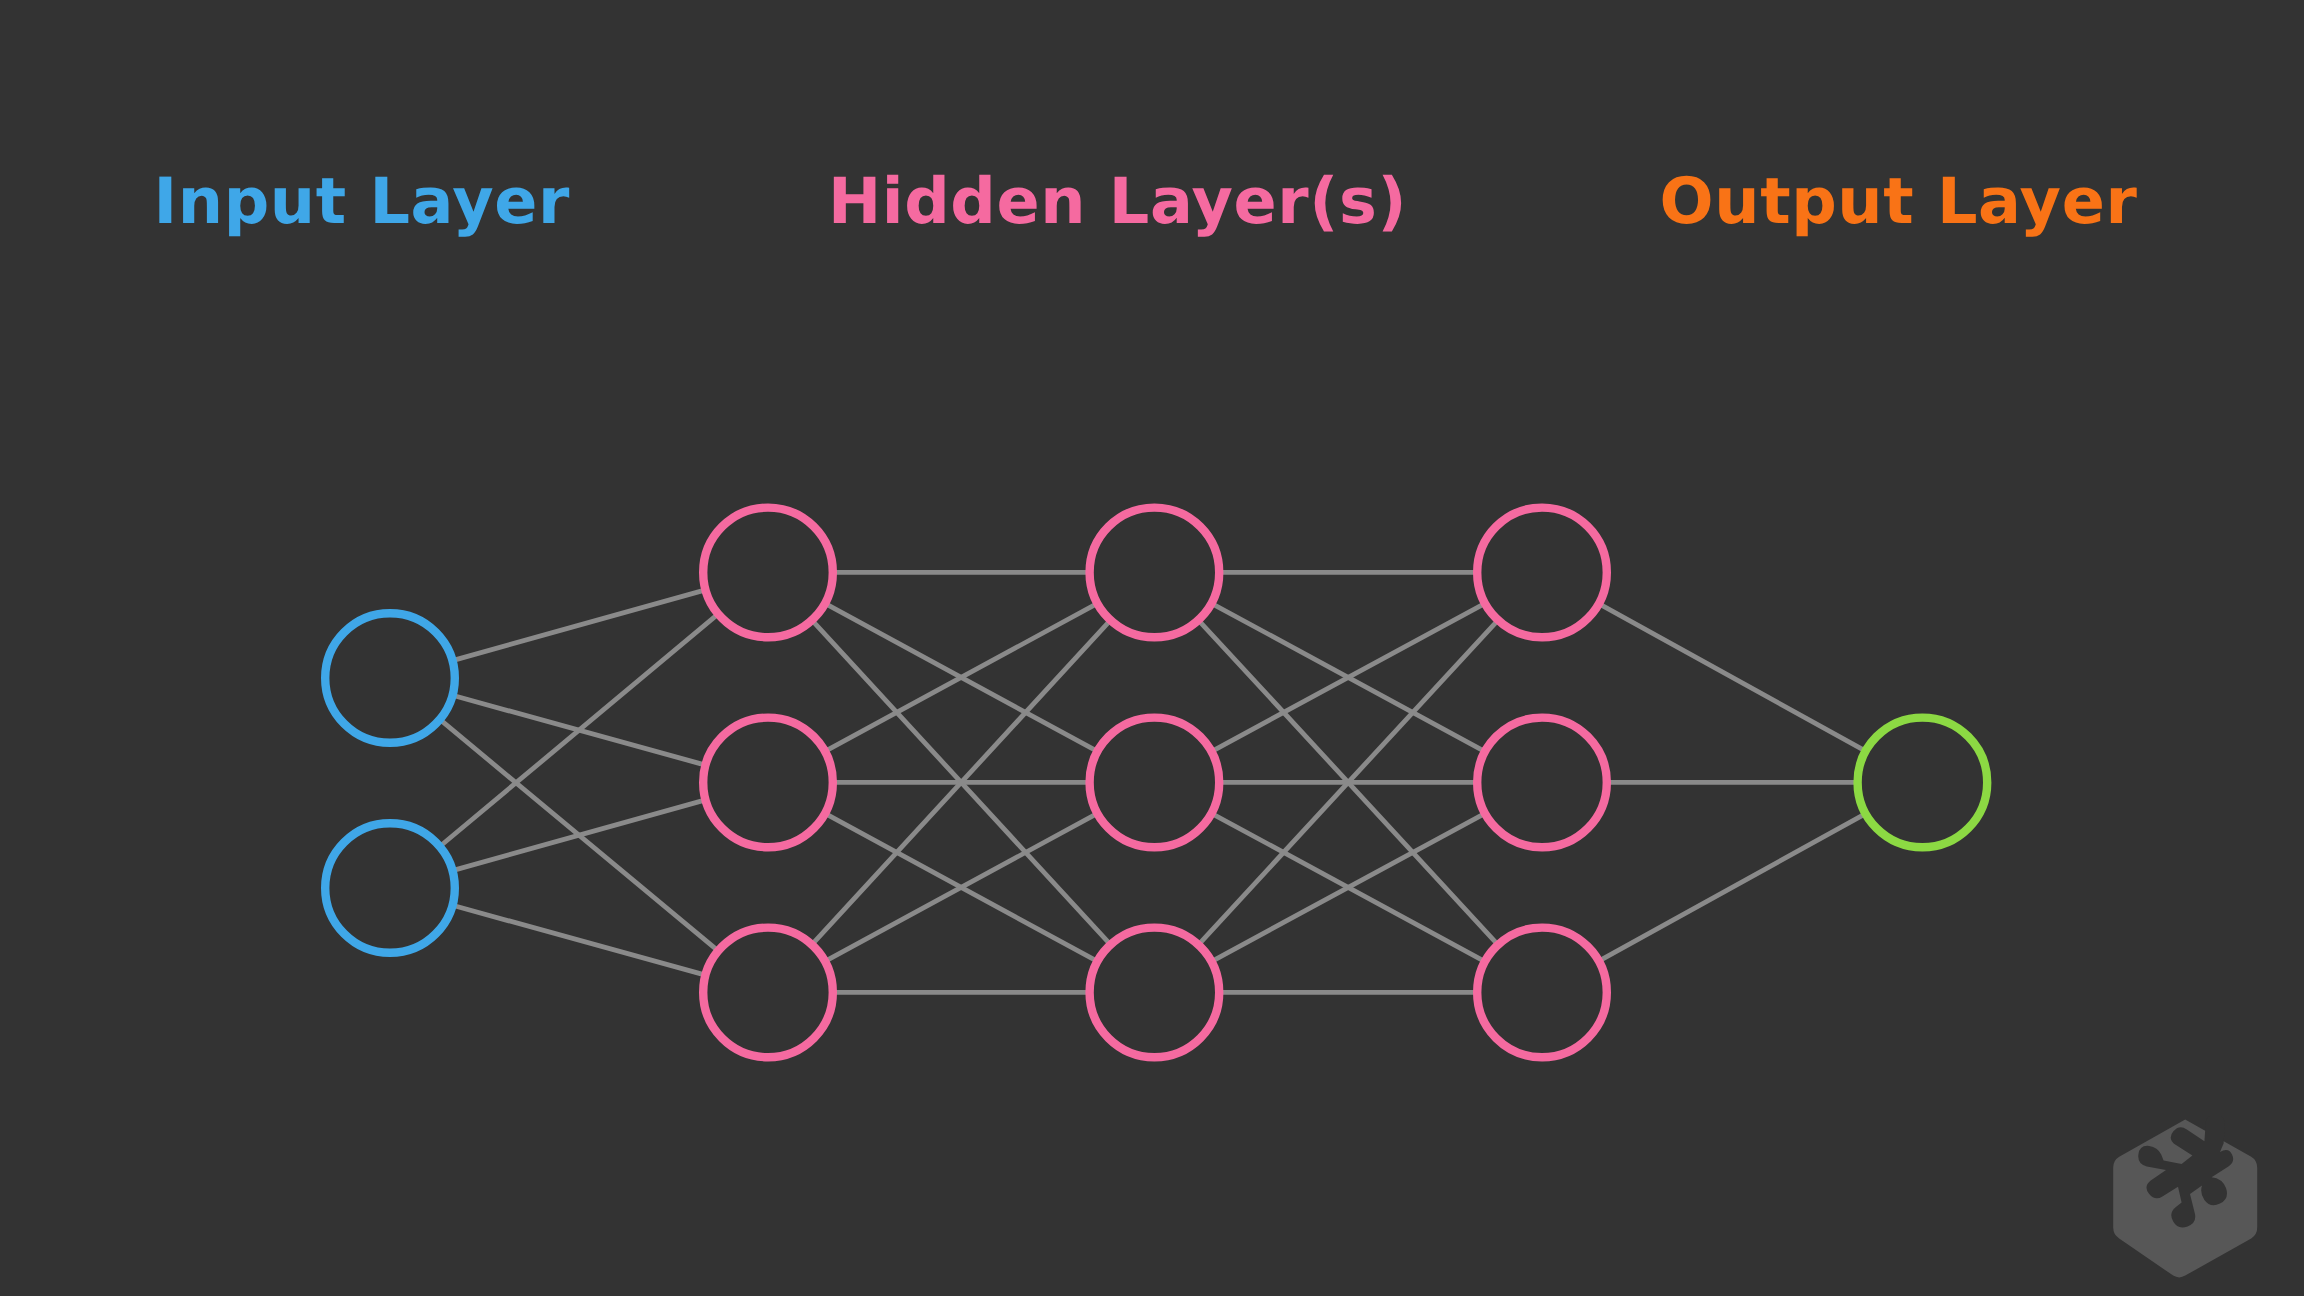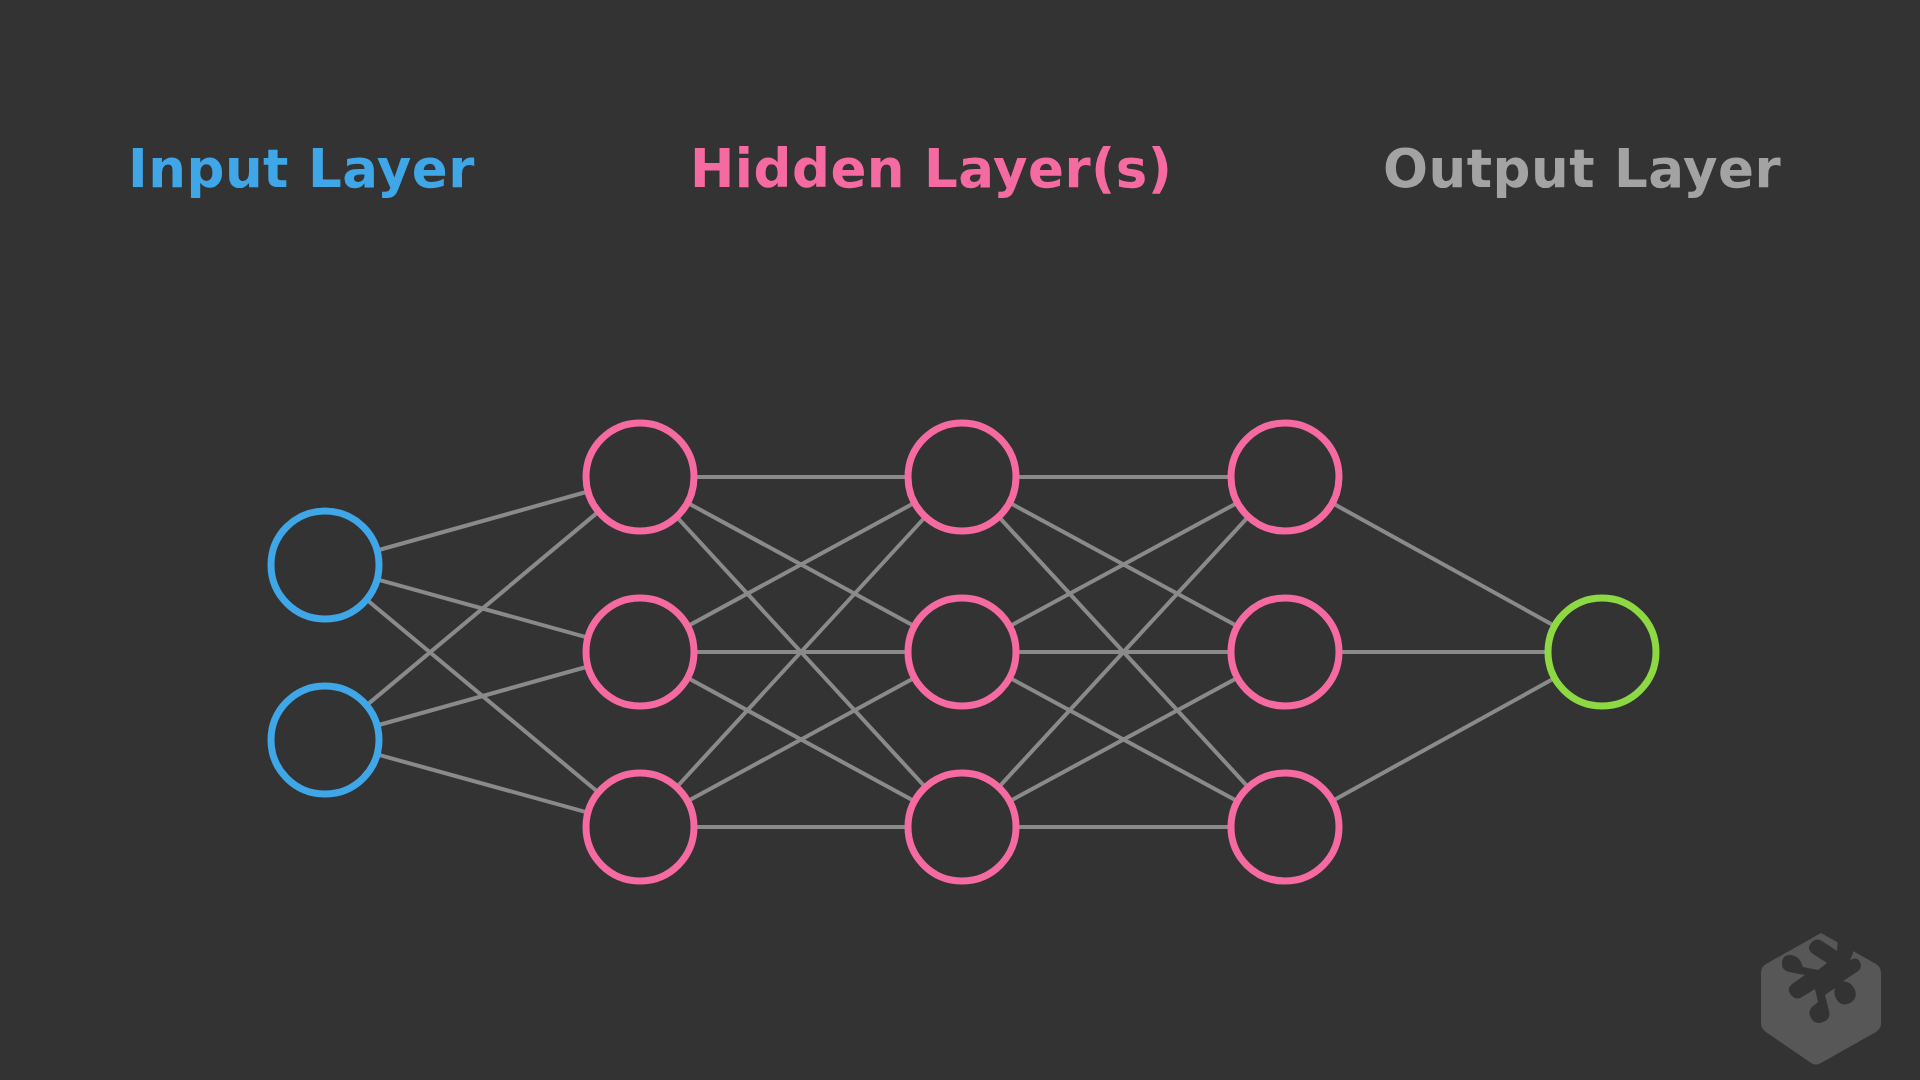--- a/index.html
+++ b/index.html
@@ -102,21 +102,21 @@
         <circle cx="1285" cy="652" r="54" fill="none" stroke="#F56AA0" stroke-width="7"></circle>
         <circle cx="1285" cy="827" r="54" fill="none" stroke="#F56AA0" stroke-width="7"></circle>
         <circle cx="1602" cy="652" r="54" fill="none" stroke="#8CD943" stroke-width="7"></circle>
       </g>
   </svg>
 
   <div class="layer-label" id="label-input" style="color: rgb(63, 167, 232);">Input Layer</div>
 
   <div class="layer-label" id="label-hidden" style="color: rgb(245, 106, 160);">Hidden Layer(s)</div>
 
-  <div class="layer-label" id="label-output" style="color: #a3a3a3;">Output Layer</div>
+  <div class="layer-label" id="label-output" style="color: #f97316;">Output Layer</div>
 
   <svg id="watermark" viewBox="0 0 126 136">
     <path d="M63 3 L118 34 Q123 37 123 43 L123 93 Q123 99 118 102 L63 133
              Q58 136 53 133 L8 102 Q3 99 3 93 L3 43 Q3 37 8 34 Z" fill="#575757"></path>
     <path d="M92 30
              q7 -4 10 2 q3 6 -3 10 l-14 9
              q9 1 12 9 q3 9 -5 13 q-8 4 -13 -3 q-4 -6 -2 -12
              l-10 7 l4 16 q2 8 -6 11 q-8 3 -12 -4 q-4 -7 2 -12 l5 -4 l-3 -13
              l-13 8 q-6 4 -11 -2 q-5 -6 1 -11 l13 -9
              l-16 -3 q-8 -2 -7 -10 q1 -8 9 -7 q7 1 10 7 l2 5 l15 3 l9 -7

